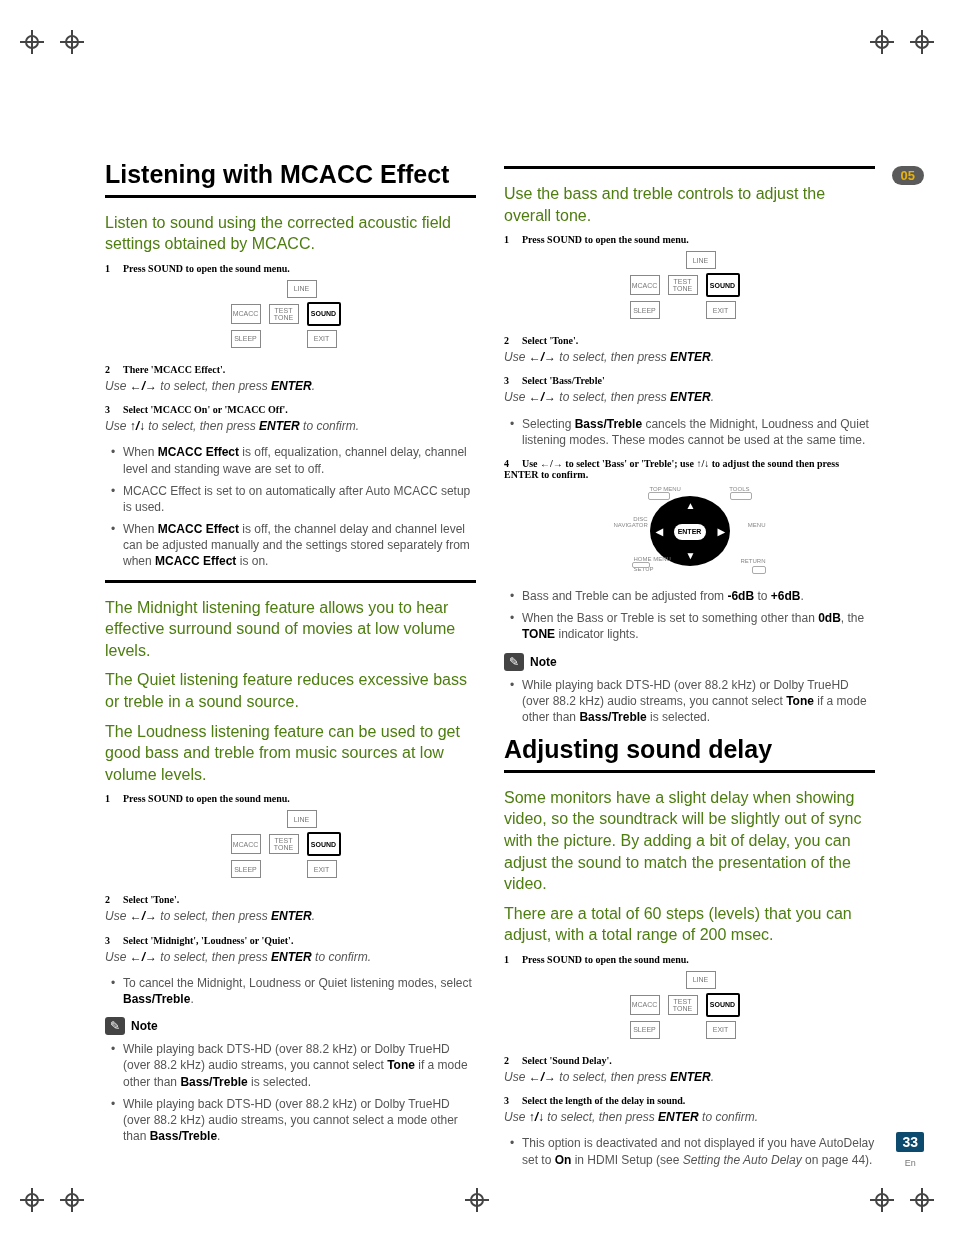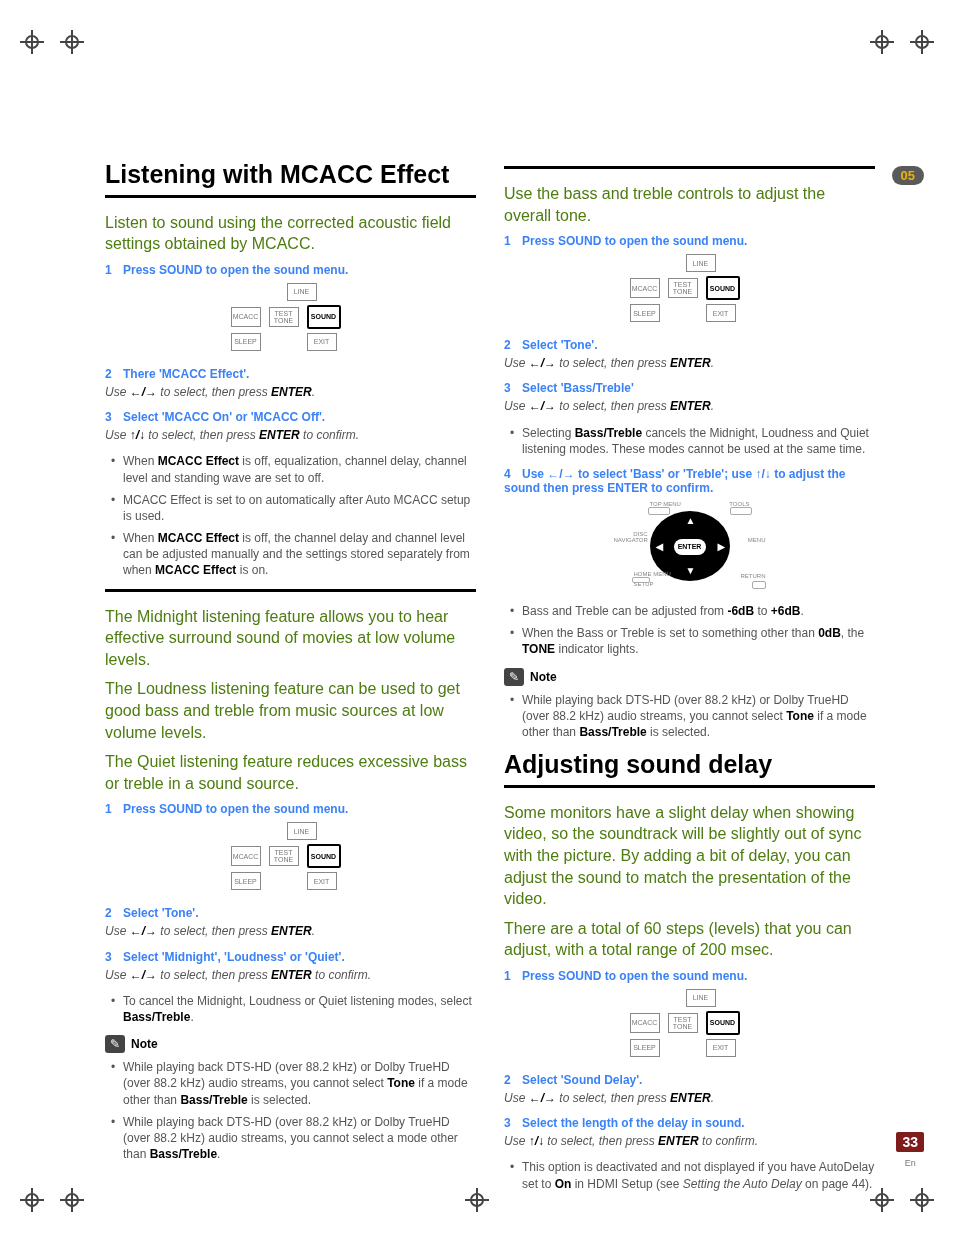--- a/index.html
+++ b/index.html
@@ -57,24 +57,25 @@
     border-top: 3px solid #000;
     margin: 6px 0 14px 0;
   }
   p {
     font-size: 16px;
     line-height: 1.35;
     margin-bottom: 8px;
     color: #4d7c0f;
   }
   .step {
-    font-size: 12px;
+    font-size: 10px;
     font-weight: bold;
     margin-bottom: 3px;
-    color: #3b82f6;
+    color: #000000;
+    font-family: Liberation Serif, serif;
   }
   .step .num { display: inline-block; width: 18px; }
   .stepnote {
     font-size: 12px;
     color: #555;
     margin-bottom: 10px;
     font-style: italic;
   }
   ul.bullets {
     list-style: none;
@@ -164,21 +165,21 @@
     font-size: 13px;
     font-weight: bold;
   }
   .pagenum {
     position: absolute;
     right: 30px;
     bottom: 72px;
     text-align: center;
   }
   .pagenum .pn {
-    background: #7f1d1d;
+    background: #0c4a6e;
     color: #fff;
     border-radius: 2px;
     padding: 2px 6px;
     font-size: 14px;
     font-weight: bold;
     display:block;
   }
   .pagenum .en { font-size: 9px; color:#777; }
   .italic { font-style: italic; }
 </style>
@@ -241,22 +242,22 @@
       <p class="stepnote"><span>Use </span><b>↑/↓</b><span> to select, then press </span><b>ENTER</b><span> to confirm.</span></p>
 
       <ul class="bullets">
         <li><span>When </span><b>MCACC Effect</b><span> is off, equalization, channel delay, channel level and standing wave are set to off.</span></li>
         <li>MCACC Effect is set to on automatically after Auto MCACC setup is used.</li>
         <li><span>When </span><b>MCACC Effect</b><span> is off, the channel delay and channel level can be adjusted manually and the settings stored separately from when </span><b>MCACC Effect</b><span> is on.</span></li>
       </ul>
 
       <hr class="rule">
       <p>The Midnight listening feature allows you to hear effective surround sound of movies at low volume levels.</p>
+      <p>The Quiet listening feature reduces excessive bass or treble in a sound source.</p>
       <p>The Loudness listening feature can be used to get good bass and treble from music sources at low volume levels.</p>
-      <p>The Quiet listening feature reduces excessive bass or treble in a sound source.</p>
 
       <div class="step"><span class="num">1</span><span>Press SOUND to open the sound menu.</span></div>
       <div class="btngrid">
         <div class="btncell" style="left:56px;top:0;width:30px;height:18px;">LINE</div>
         <div class="btncell" style="left:0;top:24px;width:30px;height:20px;">MCACC</div>
         <div class="btncell" style="left:38px;top:24px;width:30px;height:20px;">TEST TONE</div>
         <div class="btncell emph" style="left:76px;top:22px;width:34px;height:24px;">SOUND</div>
         <div class="btncell" style="left:0;top:50px;width:30px;height:18px;">SLEEP</div>
         <div class="btncell" style="left:76px;top:50px;width:30px;height:18px;">EXIT</div>
       </div>

